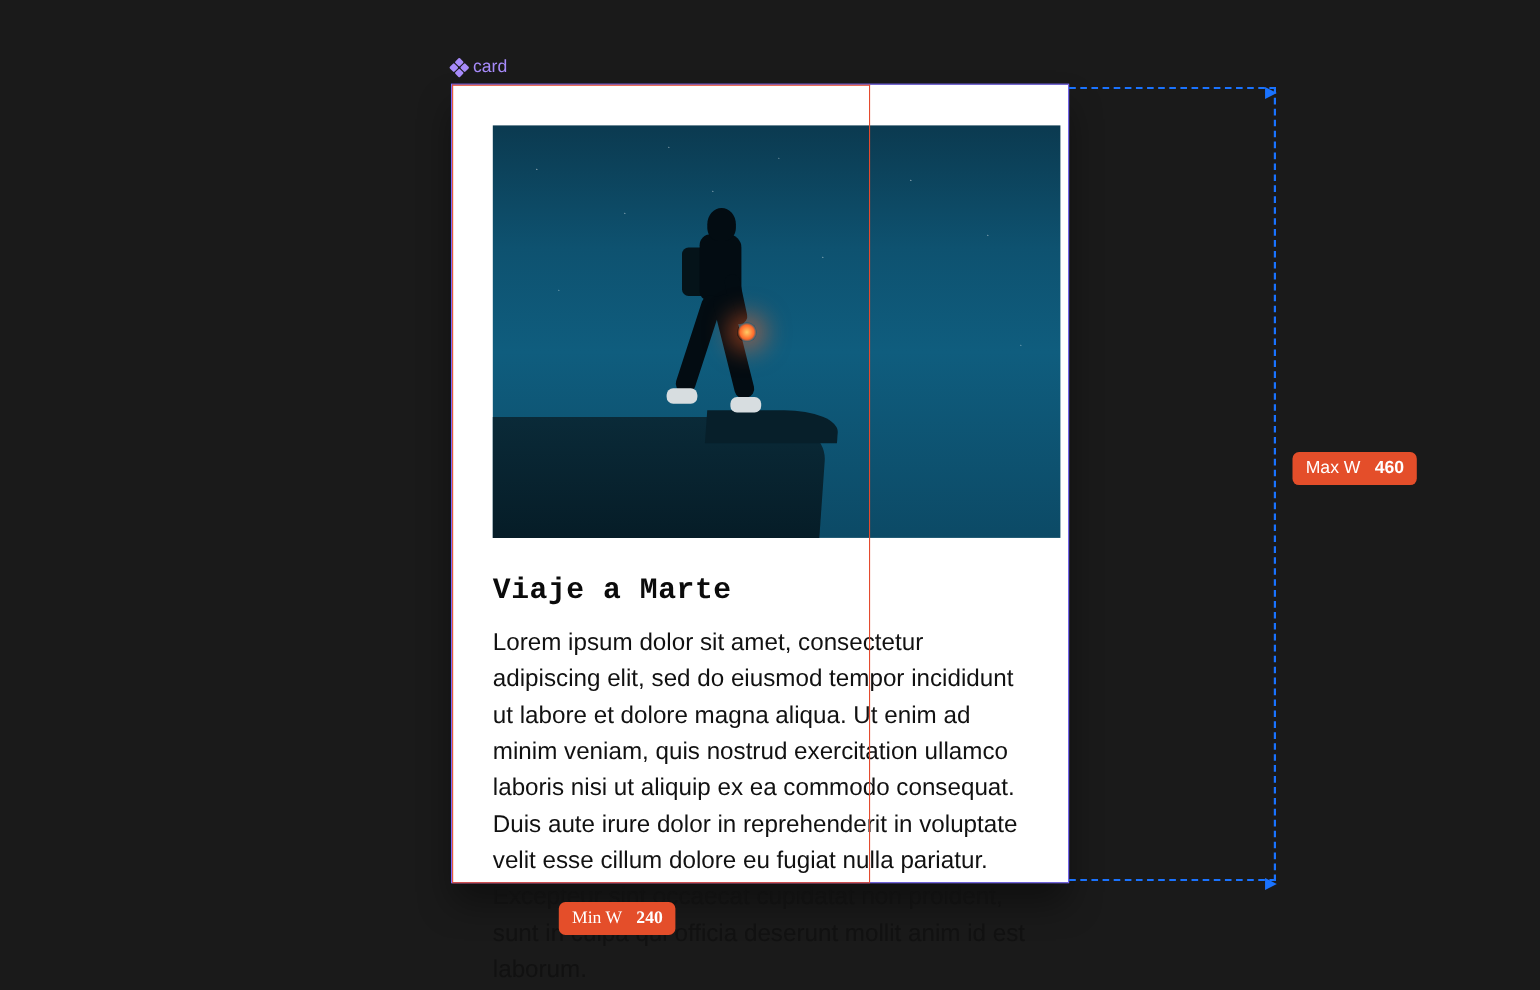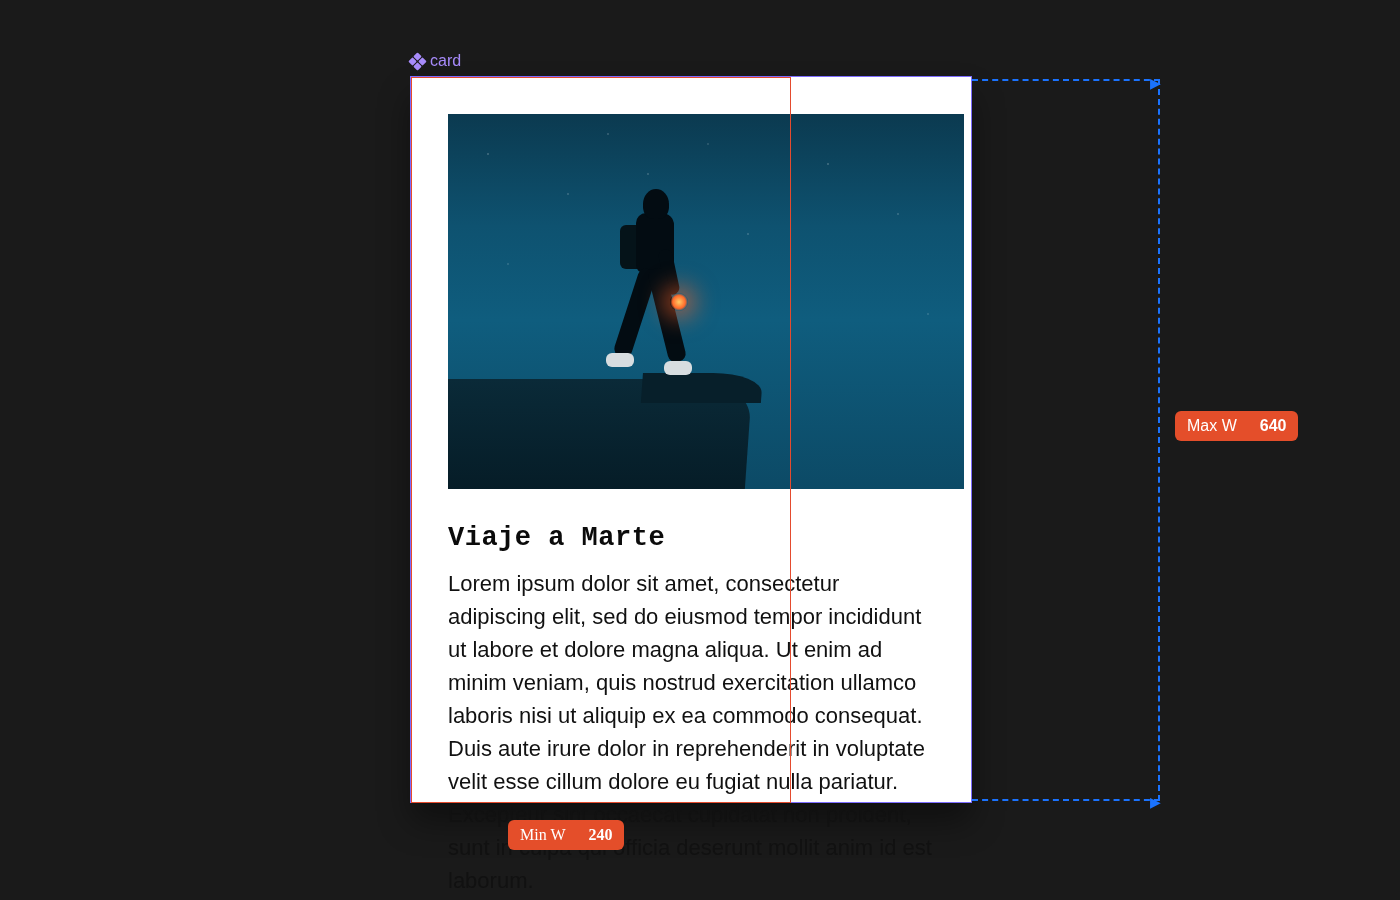--- a/index.html
+++ b/index.html
@@ -303,21 +303,21 @@
     
     .badge {
       position: absolute;
       background: #e44e2a;
       color: #ffffff;
       font-size: 16px;
       font-weight: 500;
       padding: 6px 12px;
       border-radius: 6px;
       display: flex;
-      gap: 23px;
+      gap: 13px;
       align-items: baseline;
     }
     .badge .val {
       font-weight: 700;
     }
     .badge-min {
       left: 508px;
       top: 820px;
       font-family: Liberation Serif, serif;
     }
@@ -373,16 +373,16 @@
   <div class="max-box"></div>
   <div class="max-arrow-right">▶</div>
   <div class="max-arrow-right-b">▶</div>
 
   <div class="badge badge-min">
     <span>Min W</span>
     <span class="val">240</span>
   </div>
   <div class="badge badge-max">
     <span>Max W</span>
-    <span class="val">640</span>
+    <span class="val">460</span>
   </div>
 
 </div>
 
 </body></html>

